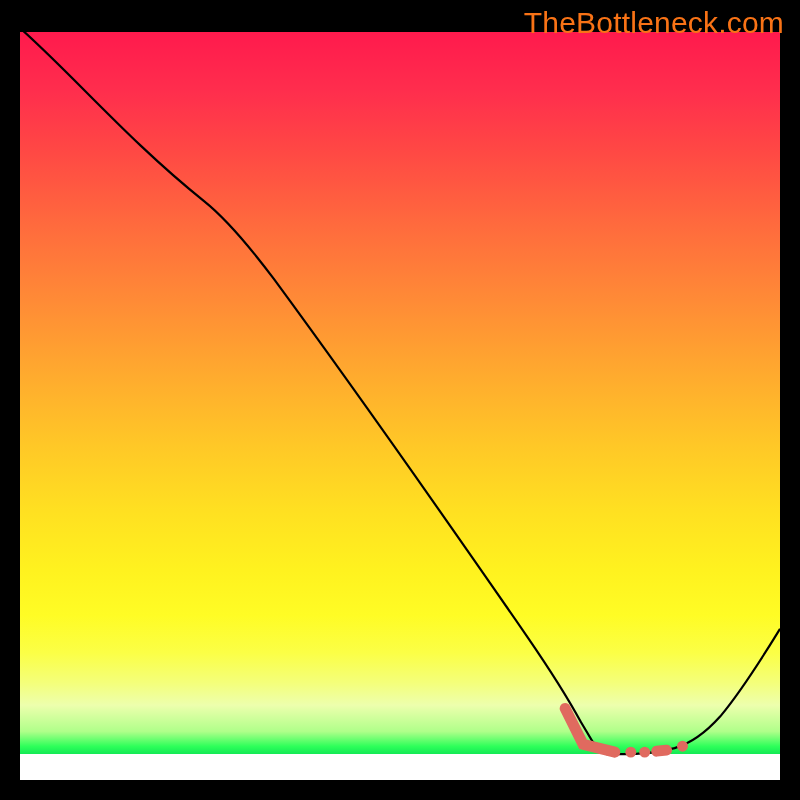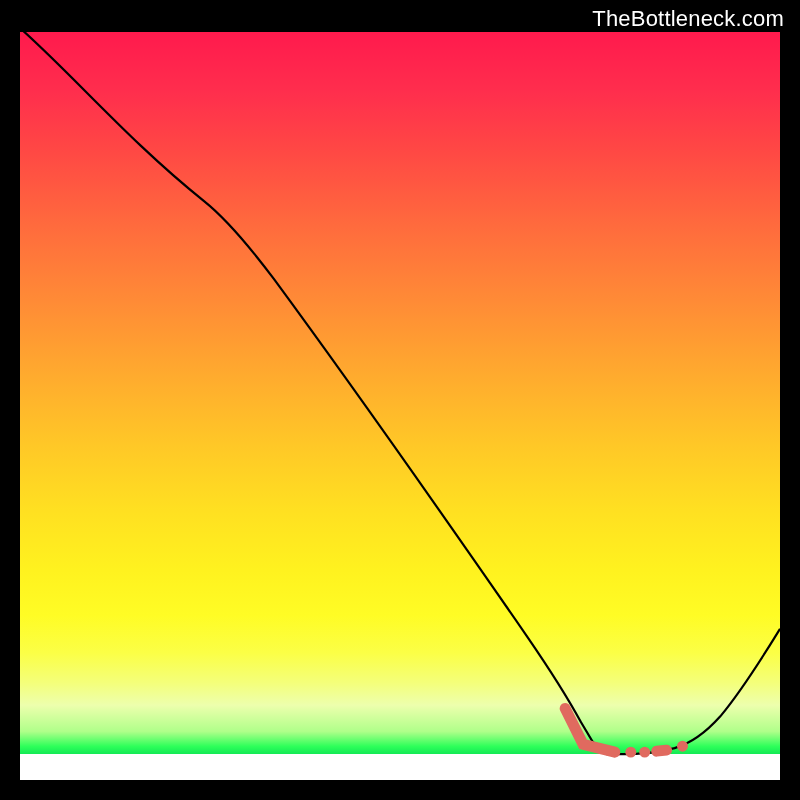--- a/index.html
+++ b/index.html
@@ -3,22 +3,22 @@
 <meta charset="utf-8">
 <style>
   * { margin: 0; padding: 0; box-sizing: border-box; }
   html, body { width: 800px; height: 800px; overflow: hidden; }
   body { position: relative; background: #000; font-family: Arial, Helvetica, sans-serif; }
 
   .watermark {
     position: absolute;
     top: 6px;
     right: 16px;
-    color: #ffffff;
-    font-size: 22px;
+    color: #f97316;
+    font-size: 30px;
     font-weight: 500;
     z-index: 5;
     letter-spacing: 0.2px;
   }
 
   .plot-frame {
     position: absolute;
     left: 18px;
     top: 30px;
     width: 764px;

